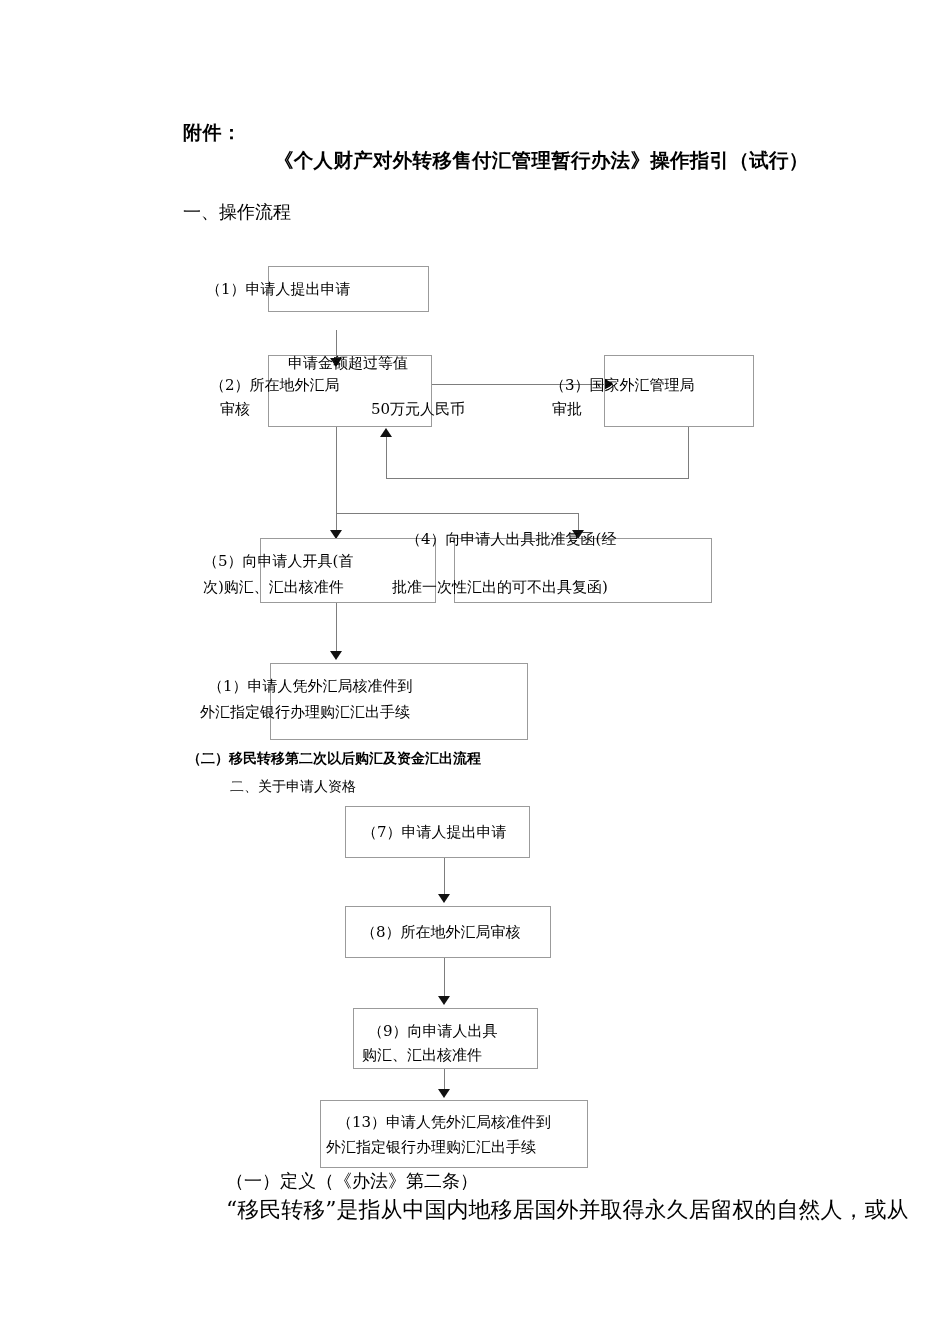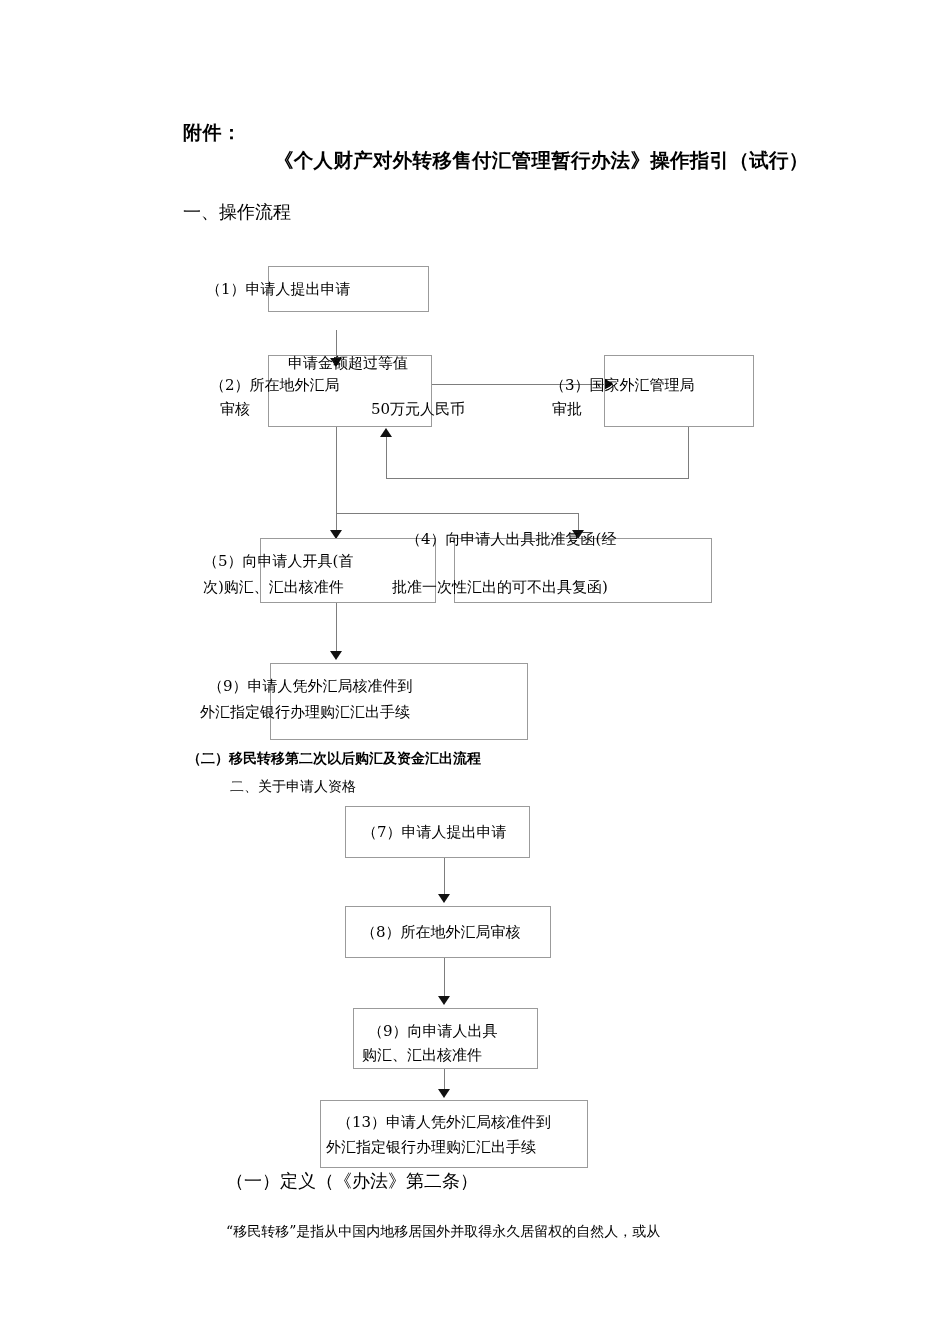--- a/index.html
+++ b/index.html
@@ -62,22 +62,21 @@
     font-size: 14px;
   }
   .t-sub3 {
     left: 182px;
     top: 1172px;
     font-size: 18px;
   }
   .t-body1 {
     left: 182px;
     top: 1199px;
-    font-size: 14px;
-    margin-top: 25px;
+    font-size: 22px;
   }
 
   
   .box {
     position: absolute;
     border: 1px solid #9b9b9b;
     background: transparent;
     box-sizing: border-box;
   }
 
@@ -171,21 +170,21 @@
   <div class="lbl" style="left:203px; top:577px;">次)购汇、汇出核准件</div>
 
   <div class="box" style="left:454px; top:538px; width:258px; height:65px;"></div>
   <div class="lbl" style="left:392px; top:529px;margin-left:14px;">（4）向申请人出具批准复函(经</div>
   <div class="lbl" style="left:392px; top:577px;">批准一次性汇出的可不出具复函)</div>
 
   <div class="vline" style="left:336px; top:603px; height:52px;"></div>
   <div class="arrow-down" style="left:330px; top:651px;"></div>
 
   <div class="box" style="left:270px; top:663px; width:258px; height:77px;"></div>
-  <div class="lbl" style="left:208px; top:676px;">（9）申请人凭外汇局核准件到</div>
+  <div class="lbl" style="left:208px; top:676px;">（1）申请人凭外汇局核准件到</div>
   <div class="lbl" style="left:200px; top:702px;">外汇指定银行办理购汇汇出手续</div>
 
   <div class="txt t-sub2">（二）移民转移第二次以后购汇及资金汇出流程</div>
   <div class="txt t-sec2">二、关于申请人资格</div>
 
   <div class="box" style="left:345px; top:806px; width:185px; height:52px;"></div>
   <div class="lbl" style="left:362px; top:822px;">（7）申请人提出申请</div>
 
   <div class="vline" style="left:444px; top:858px; height:40px;"></div>
   <div class="arrow-down" style="left:438px; top:894px;"></div>

